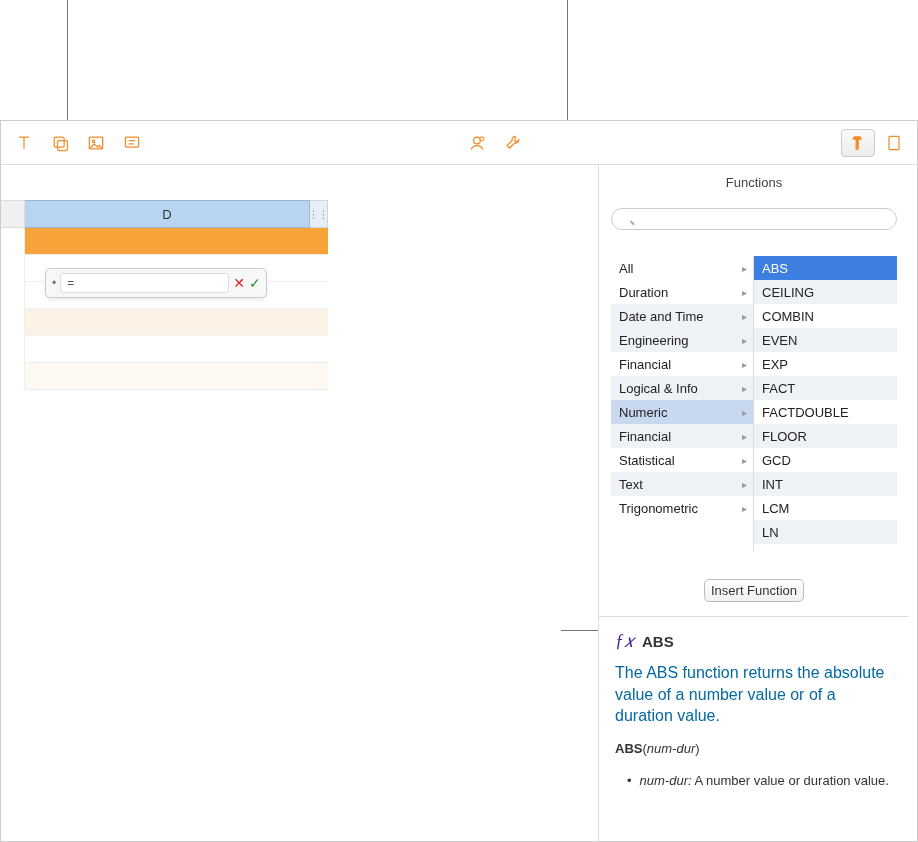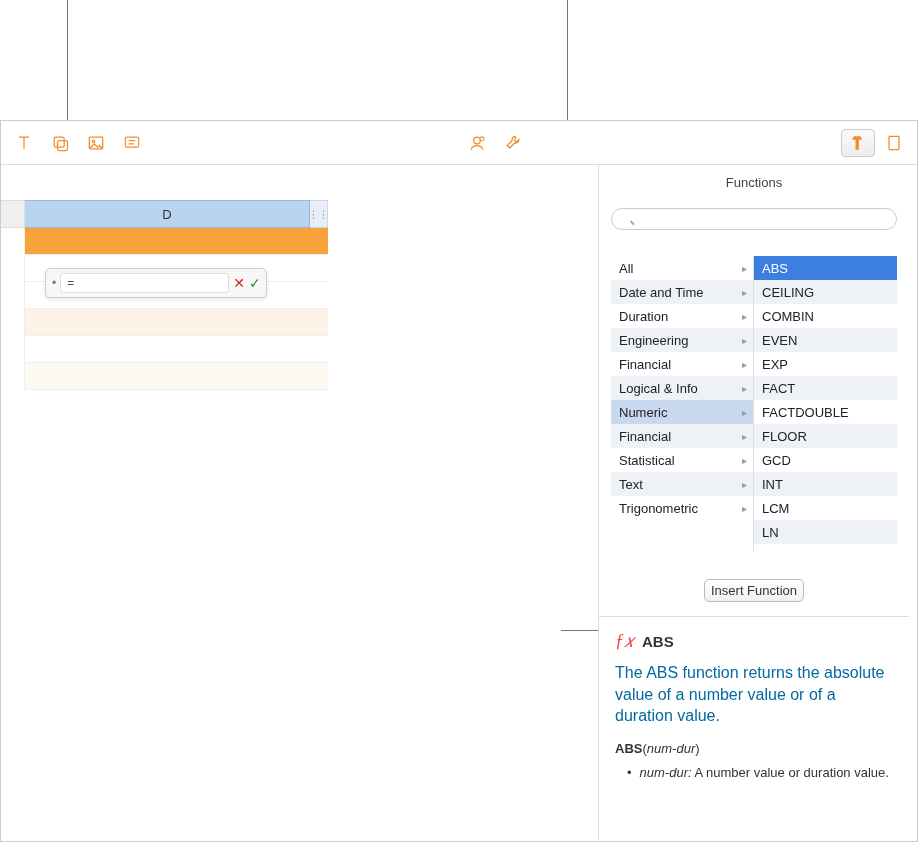--- a/index.html
+++ b/index.html
@@ -248,36 +248,36 @@
 }
 .help-head {
   display: flex;
   align-items: center;
   gap: 8px;
   margin-bottom: 10px;
 }
 .help-head .fx {
   font-style: italic;
   font-family: "Times New Roman", serif;
-  color: #ef4444;
+  color: #4c1d95;
   font-size: 18px;
 }
 .help-head .fname {
   font-weight: bold;
   font-size: 15px;
 }
 .help-desc {
   font-size: 16px;
   color: #0369a1;
   line-height: 1.35;
   margin-bottom: 14px;
 }
 .help-sig {
   font-size: 13px;
-  margin-bottom: 8px;
+  margin-bottom: 16px;
 }
 .help-sig .fn { font-weight: bold; }
 .help-sig .arg { font-style: italic; }
 .help-bullet {
   display: flex;
   gap: 8px;
   padding-left: 12px;
   font-size: 13px;
   line-height: 1.35;
 }
@@ -409,22 +409,22 @@
 
 <div class="inspector">
   <div class="inspector-title">Functions</div>
   <div class="search-wrap">
     <input class="search-field" placeholder="" style="">
   </div>
 
   <div class="browser">
     <div class="cat-col" id="cat-col">
           <div class="list-item">All</div>
+          <div class="list-item">Duration</div>
           <div class="list-item stripe">Date and Time</div>
-          <div class="list-item">Duration</div>
           <div class="list-item stripe">Engineering</div>
           <div class="list-item">Financial</div>
           <div class="list-item stripe">Logical &amp; Info</div>
           <div class="list-item highlight">Numeric</div>
           <div class="list-item stripe">Financial</div>
           <div class="list-item">Statistical</div>
           <div class="list-item stripe">Text</div>
           <div class="list-item">Trigonometric</div>
         </div>
     <div class="fn-col" id="fn-col">

